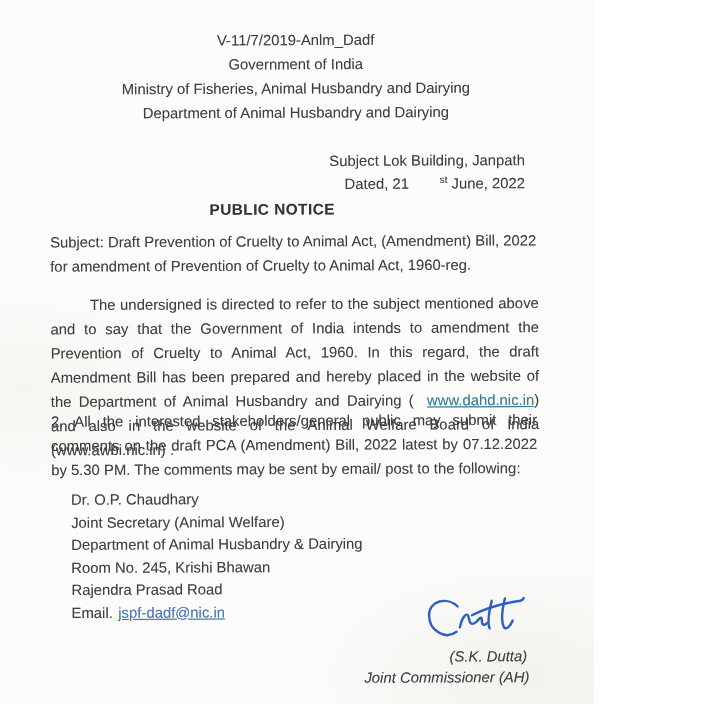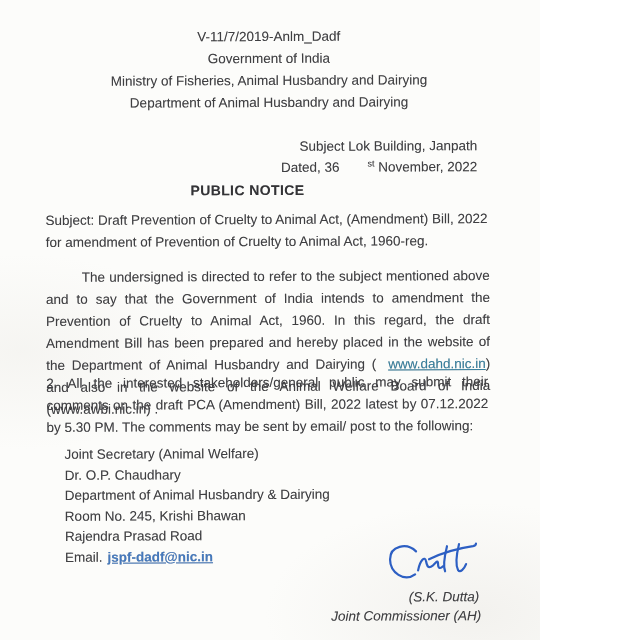--- a/index.html
+++ b/index.html
@@ -94,21 +94,20 @@
     color: var(--link-teal, #367f9e);
     text-decoration: underline;
     cursor: pointer;
     margin-left: 12px;
   }
   a.doc-link-blue {
     color: var(--link-blue, #4579bd);
     text-decoration: underline;
     cursor: pointer;
     margin-left: 5px;
-    font-weight: bold;
   }
   .signature-block {
     position: absolute;
     top: 540px;
     right: 60px;
     text-align: right;
     font-style: italic;
   }
   .signature-mark {
     display: block;
@@ -133,34 +132,34 @@
 
     <div class="letterhead">
       <div>V-11/7/2019-Anlm_Dadf</div>
       <div>Government of India</div>
       <div>Ministry of Fisheries, Animal Husbandry and Dairying</div>
       <div>Department of Animal Husbandry and Dairying</div>
     </div>
 
     <div class="dateline">
       <div>Subject Lok Building, Janpath</div>
-      <div><span>Dated, 36</span><sup class="ordinal">st</sup><span> November, 2022</span></div>
+      <div><span>Dated, 21</span><sup class="ordinal">st</sup><span> June, 2022</span></div>
     </div>
 
     <div class="notice-title">PUBLIC NOTICE</div>
 
     <div class="subject">Subject: Draft Prevention of Cruelty to Animal Act, (Amendment) Bill, 2022 for amendment of Prevention of Cruelty to Animal Act, 1960-reg.</div>
 
     <div class="para1"><span>The undersigned is directed to refer to the subject mentioned above and to say that the Government of India intends to amendment the Prevention of Cruelty to Animal Act, 1960. In this regard, the draft Amendment Bill has been prepared and hereby placed in the website of the Department of Animal Husbandry and Dairying (</span><a class="doc-link-teal">www.dahd.nic.in</a><span>) and also in the website of the Animal Welfare Board of India (www.awbi.nic.in) .</span></div>
 
     <div class="para2">2. All the interested stakeholders/general public may submit their comments on the draft PCA (Amendment) Bill, 2022 latest by 07.12.2022 by 5.30 PM. The comments may be sent by email/ post to the following:</div>
 
     <div class="contact">
+      <div>Dr. O.P. Chaudhary</div>
       <div>Joint Secretary (Animal Welfare)</div>
-      <div>Dr. O.P. Chaudhary</div>
       <div>Department of Animal Husbandry &amp; Dairying</div>
       <div>Room No. 245, Krishi Bhawan</div>
       <div>Rajendra Prasad Road</div>
       <div><span>Email.</span><a class="doc-link-blue">jspf-dadf@nic.in</a></div>
     </div>
 
     <div class="signature-block">
       <svg class="signature-mark" viewBox="0 0 96 44" fill="none" xmlns="http://www.w3.org/2000/svg">
         <g stroke="currentColor" stroke-width="2.2" stroke-linecap="round" fill="none">
           <path d="M33 11 C24 2 7 5 7 19 C7 32 21 42 32 34"></path>

